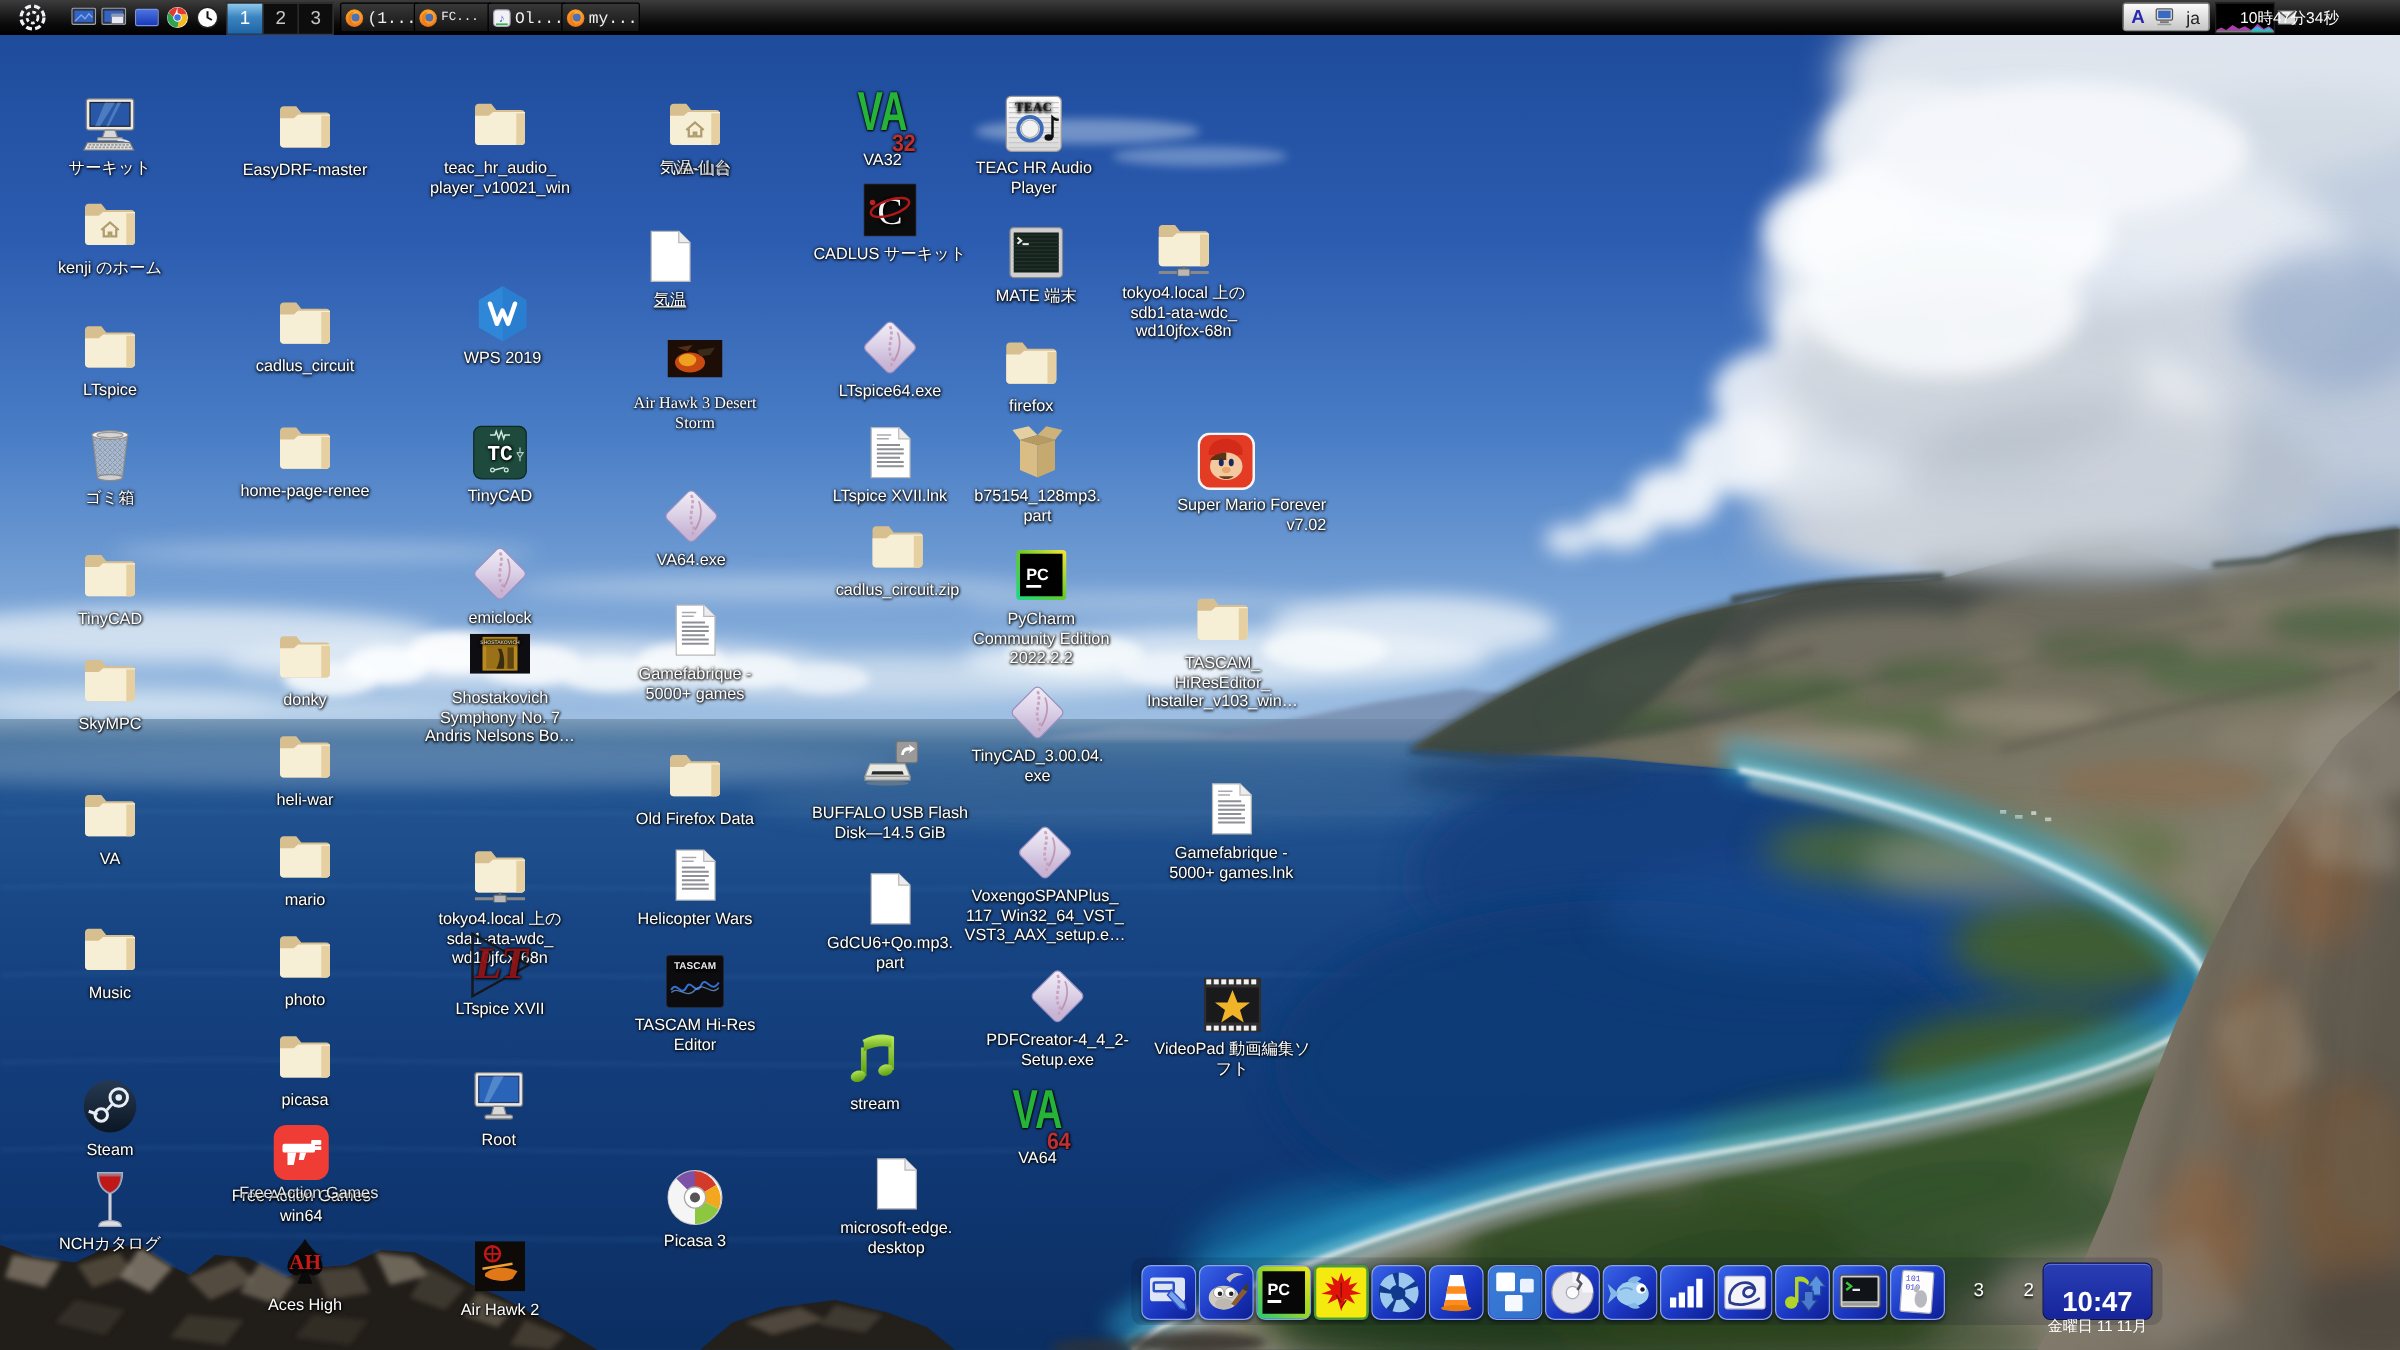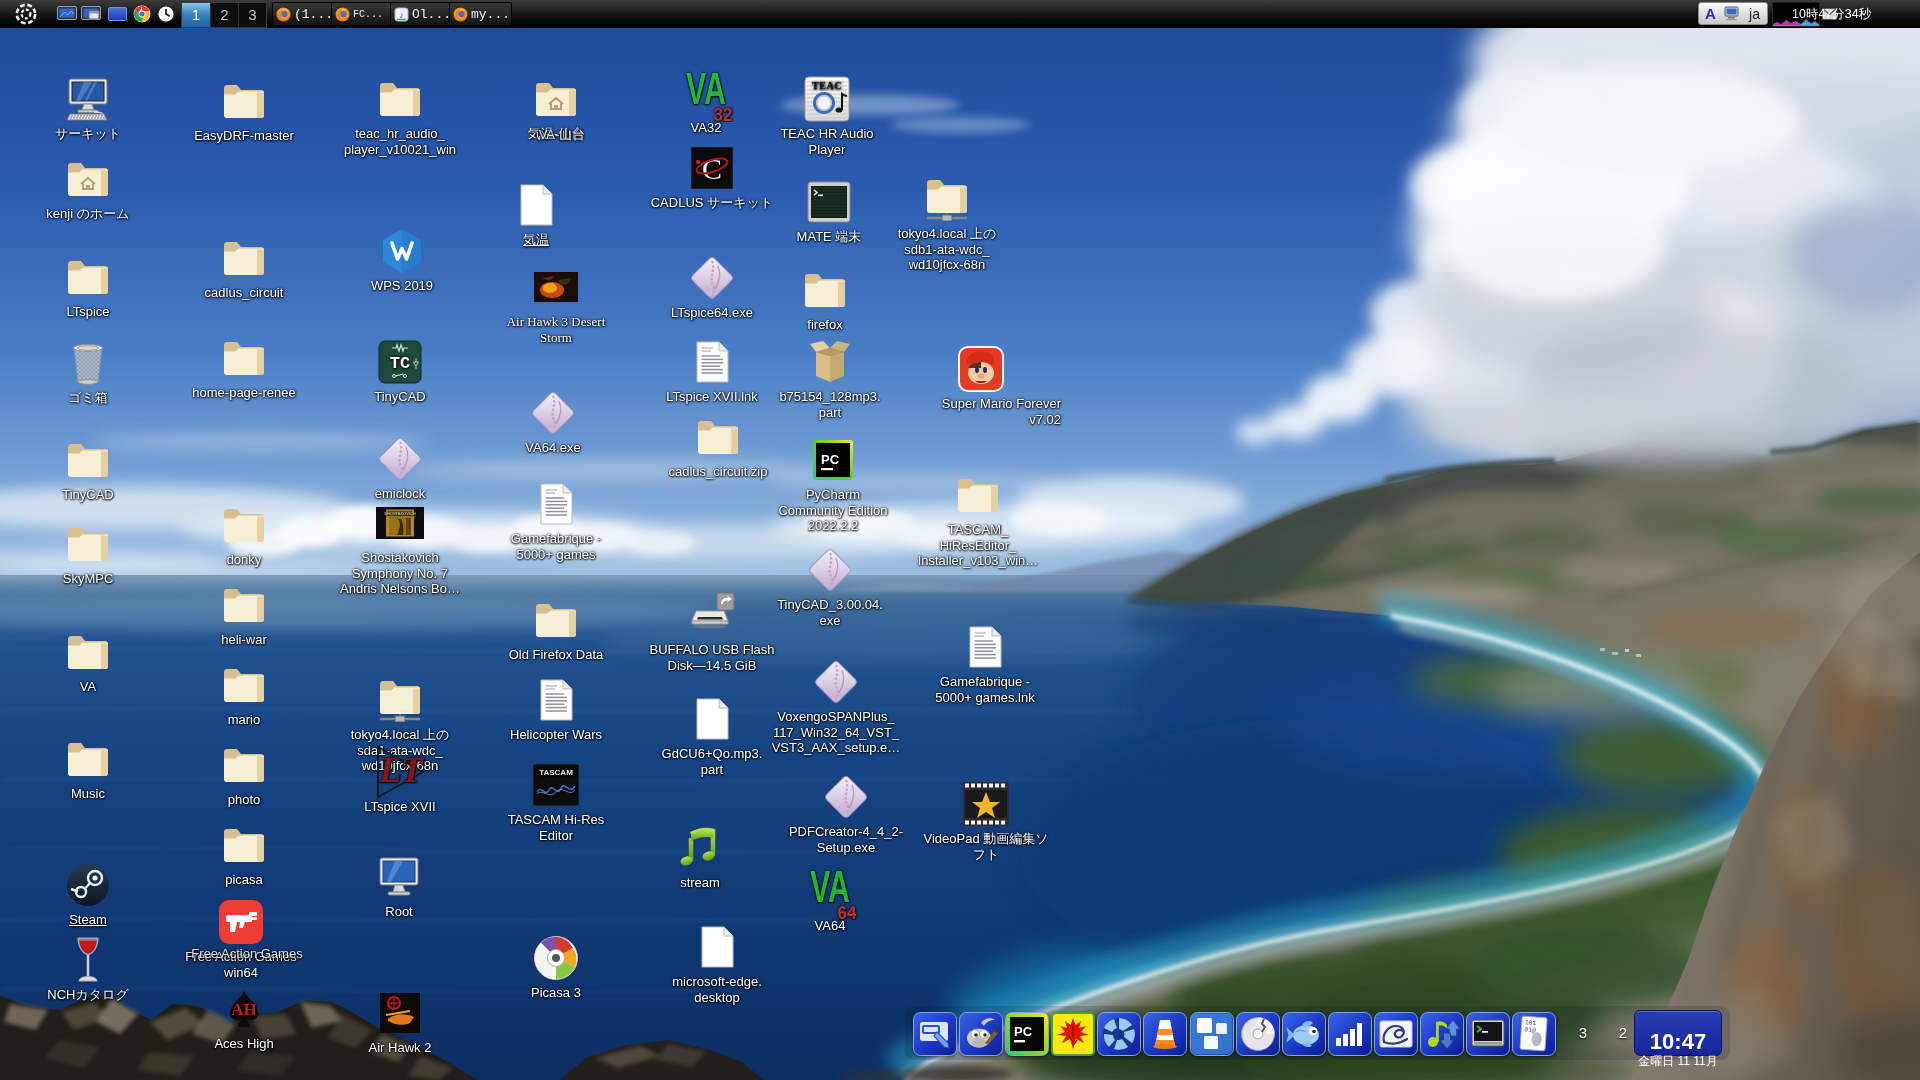--- a/index.html
+++ b/index.html
@@ -499,21 +499,21 @@
 <div class="di" style="left:8px;top:735px;">
       <div class="ic">
         <svg width="44" height="38" viewBox="0 0 44 38">
           <path d="M2,6 C2,4.3 3.3,3 5,3 L15,3 L19,8 L39,8 C40.7,8 42,9.3 42,11 L42,33 C42,34.7 40.7,36 39,36 L5,36 C3.3,36 2,34.7 2,33 Z" fill="#d8bf90"></path>
           <path d="M2,12.5 L13,12.5 L16.5,9.5 L42,9.5 L42,33 C42,34.7 40.7,36 39,36 L5,36 C3.3,36 2,34.7 2,33 Z" fill="#f6efd5"></path>
           <path d="M35,10.5 L42,10.5 L42,33 C42,34.7 40.7,36 39,36 L35,36 Z" fill="#e6d0a2"></path>
         </svg>
       </div>
       <div class="lb">Music</div>
     </div>
-<div class="di" style="left:8px;top:861px;text-decoration:underline;">
+<div class="di" style="left:8px;top:861px;">
       <div class="ic">
         <svg width="46" height="46" viewBox="0 0 46 46">
           <defs>
             <linearGradient id="stg" x1="0" y1="0" x2="0" y2="1">
               <stop offset="0" stop-color="#273a52"></stop>
               <stop offset="1" stop-color="#0b1623"></stop>
             </linearGradient>
           </defs>
           <circle cx="23" cy="23" r="21" fill="url(#stg)"></circle>
           <circle cx="30" cy="16" r="7" fill="none" stroke="#e8eef4" stroke-width="2.4"></circle>

